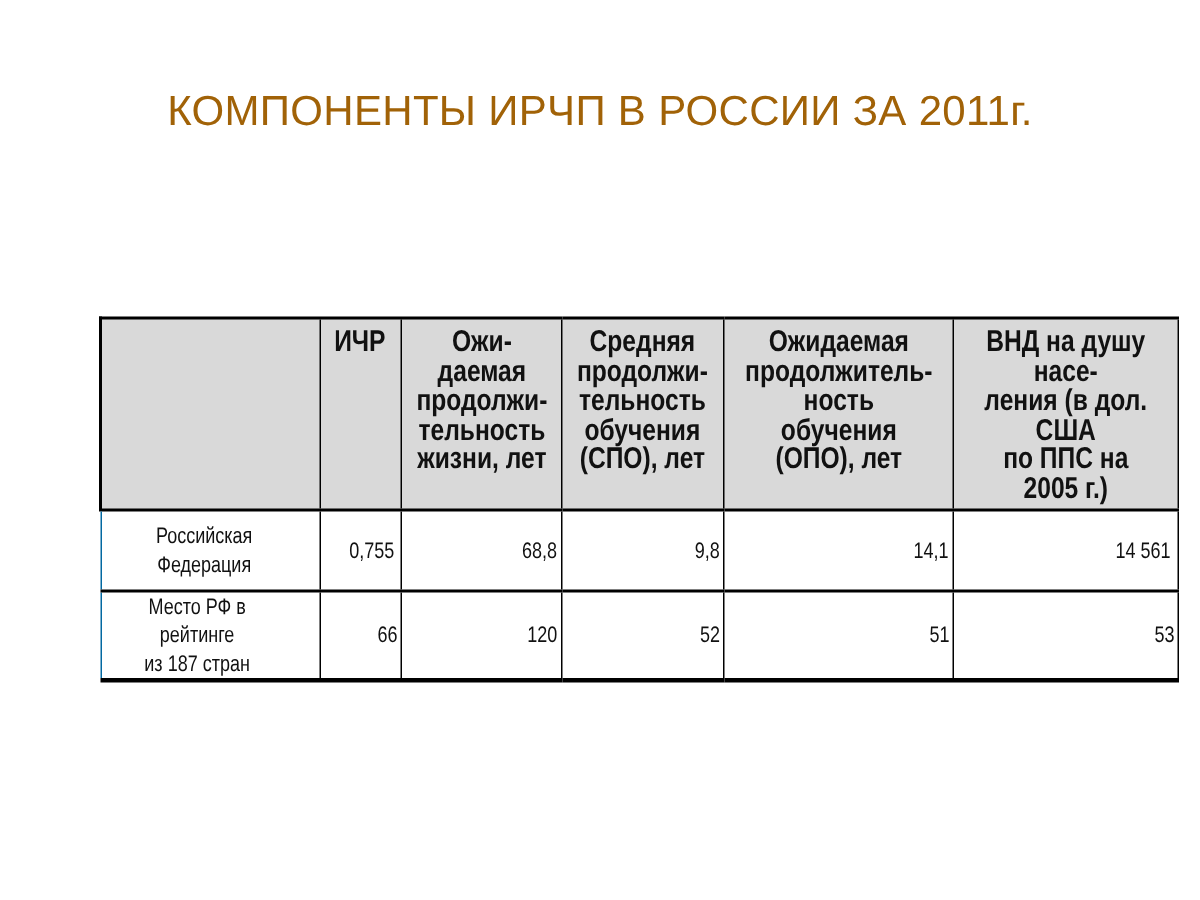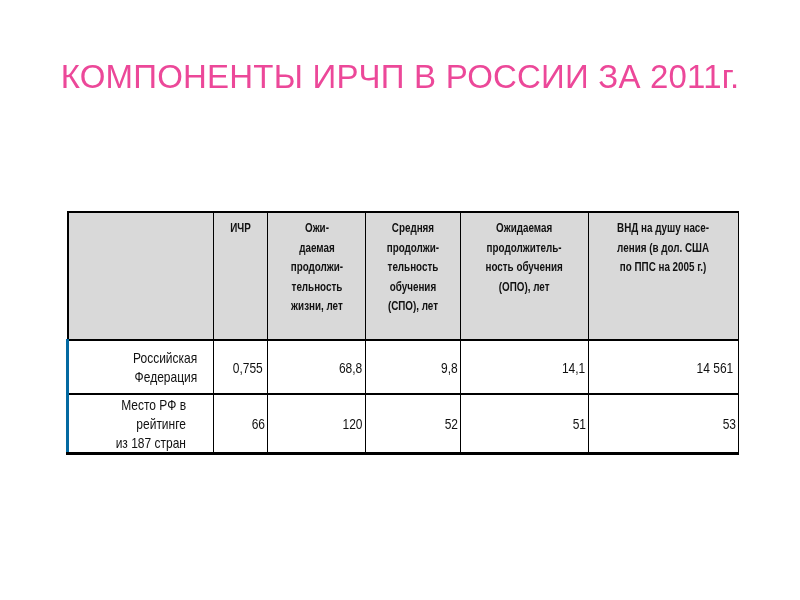--- a/index.html
+++ b/index.html
@@ -14,22 +14,22 @@
       overflow: hidden;
       font-family: "Liberation Sans", sans-serif;
     }
     .slide-title {
       position: absolute;
       left: 0;
       top: 58px;
       width: 800px;
       text-align: center;
       font-family: "Liberation Sans", sans-serif;
-      font-size: 33px;
-      color: #ec4899;
+      font-size: 28px;
+      color: #a16207;
       letter-spacing: 0.2px;
     }
     .table-wrap {
       position: absolute;
       left: 66px;
       top: 211px;
     }
     table.hdi {
       border-collapse: collapse;
       table-layout: fixed;
@@ -40,21 +40,21 @@
       padding: 0;
       border-left: 1px solid #000;
       border-right: 1px solid #000;
     }
     table.hdi tr.header th {
       background: #d9d9d9;
       border-top: 2px solid #000;
       border-bottom: 1px solid #000;
       vertical-align: top;
       font-weight: bold;
-      font-size: 12px;
+      font-size: 20px;
       line-height: 19.5px;
       text-align: center;
       padding-top: 6px;
       height: 120px;
       transform-origin: top;
     }
     table.hdi tr.header th .txt {
       display: inline-block;
       transform: scaleX(0.82);
       transform-origin: center top;
@@ -69,23 +69,23 @@
       line-height: 19px;
       vertical-align: middle;
       text-align: right;
       border-top: 2px solid #000;
     }
     table.hdi tr.data:last-child td {
       border-bottom: 3px solid #000;
       text-decoration: underline;
     }
     table.hdi tr.data td.row-label {
-      text-align: right;
+      text-align: center;
       padding-left: 9px;
-      border-left: 3px solid #0369a1;
+      border-left: 1px solid #0369a1;
     }
     table.hdi tr.data td .num, table.hdi tr.data td .lbl {
       display: inline-block;
       transform: scaleX(0.8);
       white-space: pre-line;
     }
     table.hdi tr.data td .lbl {
       transform-origin: left center;
     }
     table.hdi tr.data td .num {

